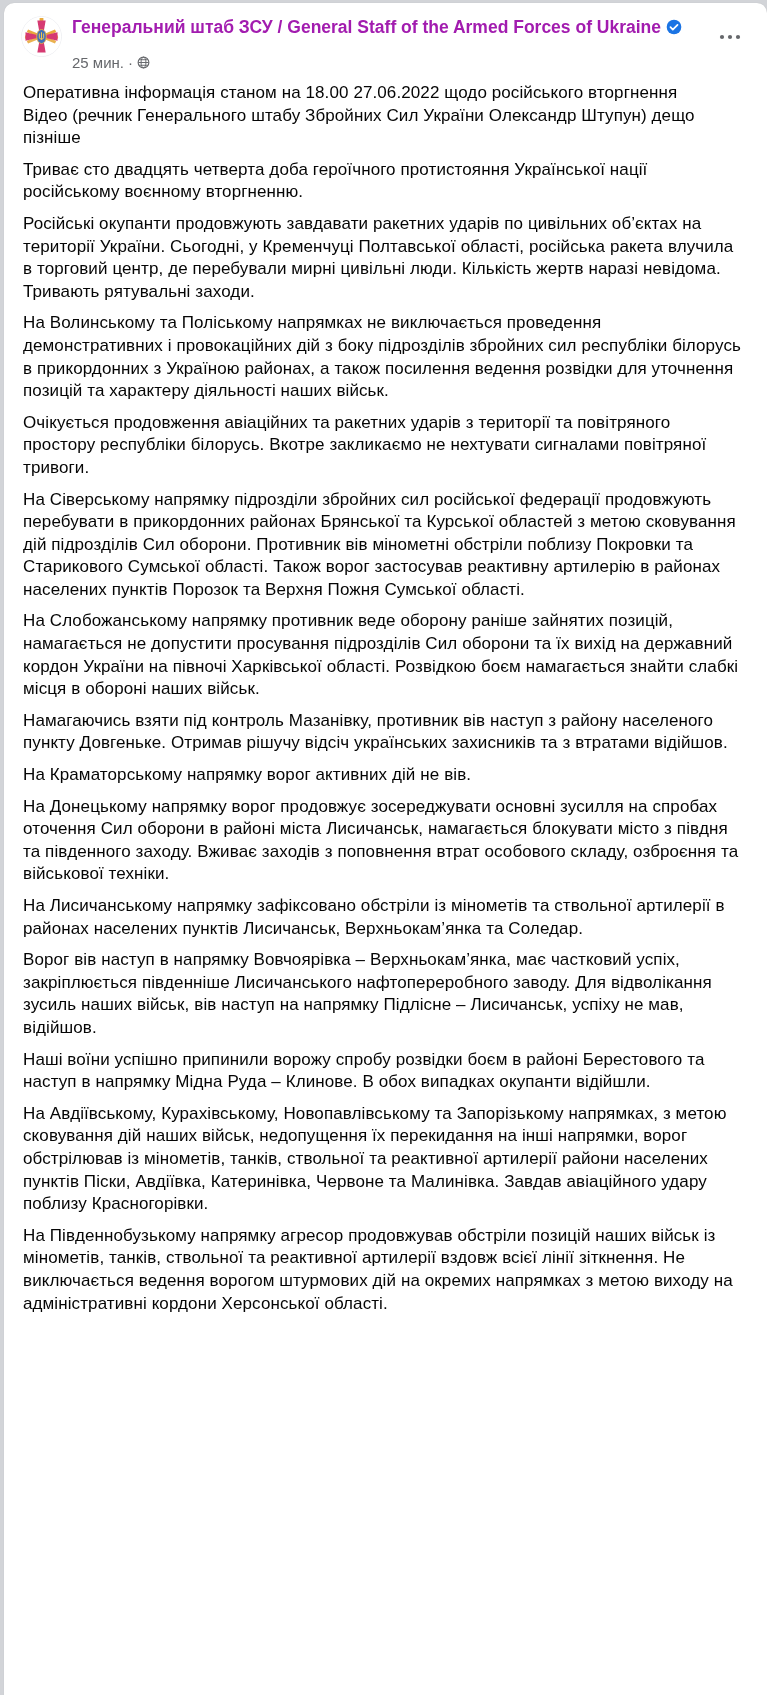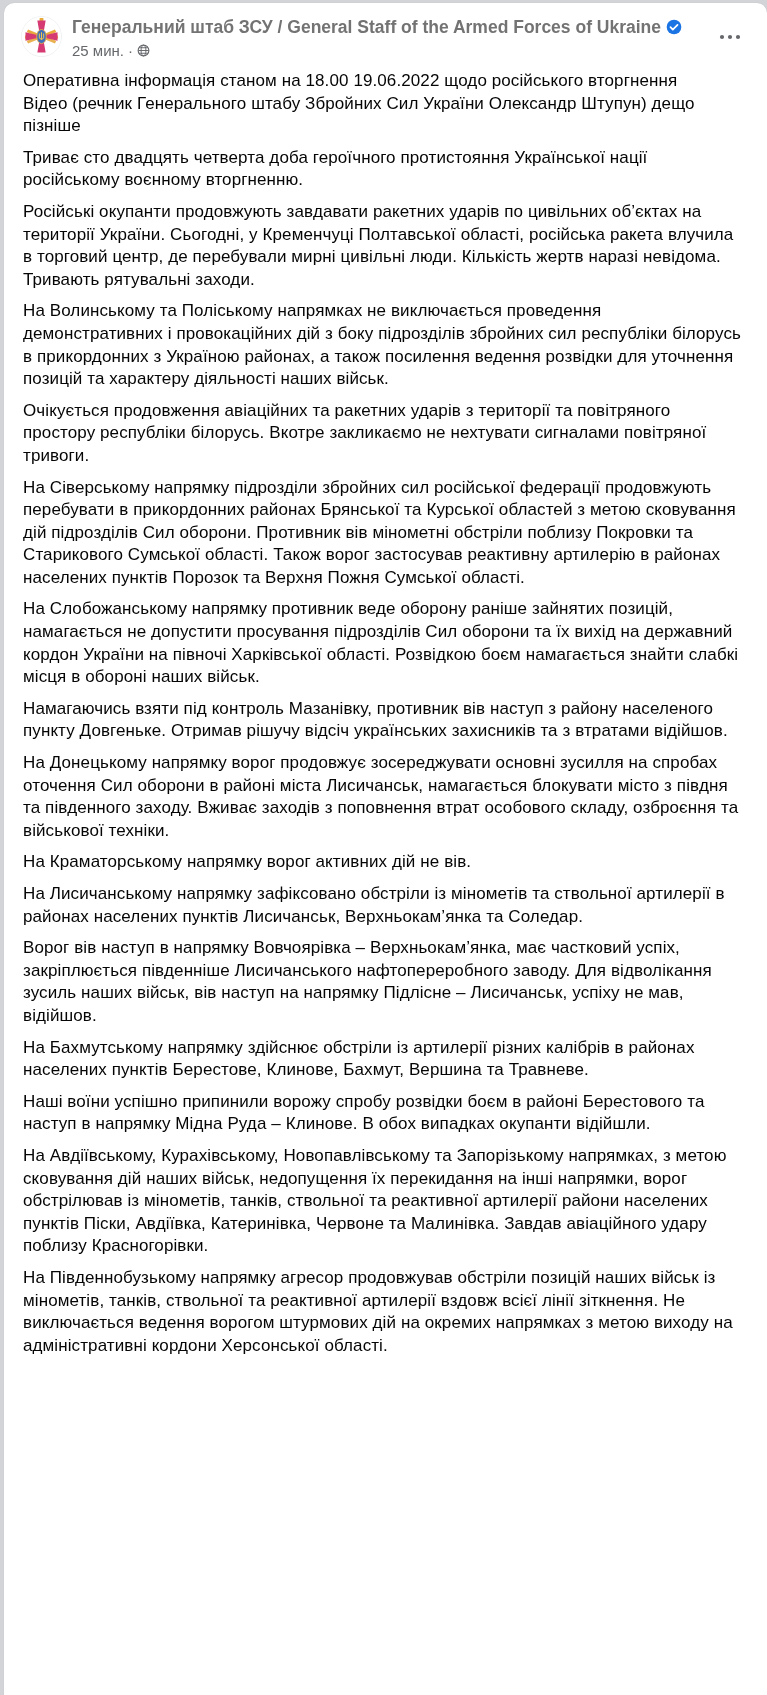--- a/index.html
+++ b/index.html
@@ -17,28 +17,28 @@
   }
   
   .header { display:flex; align-items:flex-start; padding:13px 14px 0 17px; }
   .avatar {
     width:41px; height:41px; border-radius:50%; flex:0 0 41px;
     cursor:pointer; display:block;
   }
   .hmeta { margin-left:10px; flex:1 1 auto; min-width:0; }
   .name-row { display:flex; align-items:center; gap:5px; }
   .page-name {
-    font-size:17.5px; font-weight:700; color:#737373;
+    font-size:17.5px; font-weight:700; color:#a21caf;
     line-height:22px; text-decoration:none; cursor:pointer;
     white-space:nowrap;
   }
   .badge { width:16px; height:16px; display:inline-block; flex:0 0 16px; }
   .sub-row {
     display:flex; align-items:center; gap:4px;
-    margin-top:4px; font-size:15px; color:#65676b;
+    margin-top:16px; font-size:15px; color:#65676b;
   }
   .timestamp { cursor:pointer; }
   .dot-sep { color:#65676b; }
   .globe { width:13px; height:13px; display:inline-block; }
   .more-btn {
     flex:0 0 auto; border:none; background:transparent; cursor:pointer;
     padding:10px 8px; margin:2px 4px 0 0; border-radius:50%;
   }
   
   .post-body {
@@ -106,32 +106,31 @@
     <button class="more-btn" aria-label="options">
       <svg width="22" height="6" viewBox="0 0 22 6">
         <circle cx="3" cy="3" r="2.1" fill="#65676b"></circle>
         <circle cx="11" cy="3" r="2.1" fill="#65676b"></circle>
         <circle cx="19" cy="3" r="2.1" fill="#65676b"></circle>
       </svg>
     </button>
   </div>
 
   <div class="post-body">
-      <p>Оперативна інформація станом на 18.00 19.06.2022 щодо російського вторгнення
+      <p>Оперативна інформація станом на 18.00 27.06.2022 щодо російського вторгнення
 Відео (речник Генерального штабу Збройних Сил України Олександр Штупун) дещо пізніше</p>
       <p>Триває сто двадцять четверта доба героїчного протистояння Української нації російському воєнному вторгненню.</p>
       <p>Російські окупанти продовжують завдавати ракетних ударів по цивільних об’єктах на території України. Сьогодні, у Кременчуці Полтавської області, російська ракета влучила в торговий центр, де перебували мирні цивільні люди. Кількість жертв наразі невідома. Тривають рятувальні заходи.</p>
       <p>На Волинському та Поліському напрямках не виключається проведення демонстративних і провокаційних дій з боку підрозділів збройних сил республіки білорусь в прикордонних з Україною районах, а також посилення ведення розвідки для уточнення позицій та характеру діяльності наших військ.</p>
       <p>Очікується продовження авіаційних та ракетних ударів з території та повітряного простору республіки білорусь. Вкотре закликаємо не нехтувати сигналами повітряної тривоги.</p>
       <p>На Сіверському напрямку підрозділи збройних сил російської федерації продовжують перебувати в прикордонних районах Брянської та Курської областей з метою сковування дій підрозділів Сил оборони. Противник вів мінометні обстріли поблизу Покровки та Старикового Сумської області. Також ворог застосував реактивну артилерію в районах населених пунктів Порозок та Верхня Пожня Сумської області.</p>
       <p>На Слобожанському напрямку противник веде оборону раніше зайнятих позицій, намагається не допустити просування підрозділів Сил оборони та їх вихід на державний кордон України на півночі Харківської області. Розвідкою боєм намагається знайти слабкі місця в обороні наших військ.</p>
       <p>Намагаючись взяти під контроль Мазанівку, противник вів наступ з району населеного пункту Довгеньке.  Отримав рішучу відсіч українських захисників та з втратами відійшов.</p>
+      <p>На Краматорському напрямку ворог активних дій не вів.</p>
       <p>На Донецькому напрямку ворог продовжує зосереджувати основні зусилля на спробах оточення Сил оборони в районі міста Лисичанськ, намагається блокувати місто з півдня та південного заходу. Вживає заходів з поповнення втрат особового складу, озброєння та військової техніки.</p>
-      <p>На Краматорському напрямку ворог активних дій не вів.</p>
       <p>На Лисичанському напрямку зафіксовано обстріли із мінометів та ствольної артилерії в районах населених пунктів Лисичанськ, Верхньокам’янка та Соледар.</p>
       <p>Ворог вів наступ в напрямку Вовчоярівка – Верхньокам’янка, має частковий успіх, закріплюється південніше Лисичанського нафтопереробного заводу. Для відволікання зусиль наших військ, вів наступ на напрямку Підлісне – Лисичанськ, успіху не мав, відійшов.</p>
-      <p>На Бахмутському напрямку здійснює обстріли із артилерії різних калібрів в районах населених пунктів Берестове, Клинове, Бахмут, Вершина та Травневе.</p>
       <p>Наші воїни успішно припинили ворожу спробу розвідки боєм в районі Берестового та наступ в напрямку Мідна Руда – Клинове. В обох випадках окупанти відійшли.</p>
       <p>На Авдіївському, Курахівському, Новопавлівському та Запорізькому напрямках, з метою сковування дій наших військ, недопущення їх перекидання на інші напрямки, ворог обстрілював із мінометів, танків, ствольної та реактивної артилерії райони населених пунктів Піски, Авдіївка, Катеринівка, Червоне та Малинівка. Завдав авіаційного удару поблизу Красногорівки.</p>
       <p>На Південнобузькому напрямку агресор продовжував обстріли позицій наших військ із мінометів, танків, ствольної та реактивної артилерії вздовж всієї лінії зіткнення. Не виключається ведення ворогом штурмових дій на окремих напрямках з метою виходу на адміністративні кордони Херсонської області.</p>
     </div>
 
 </div>
 
 </body></html>

